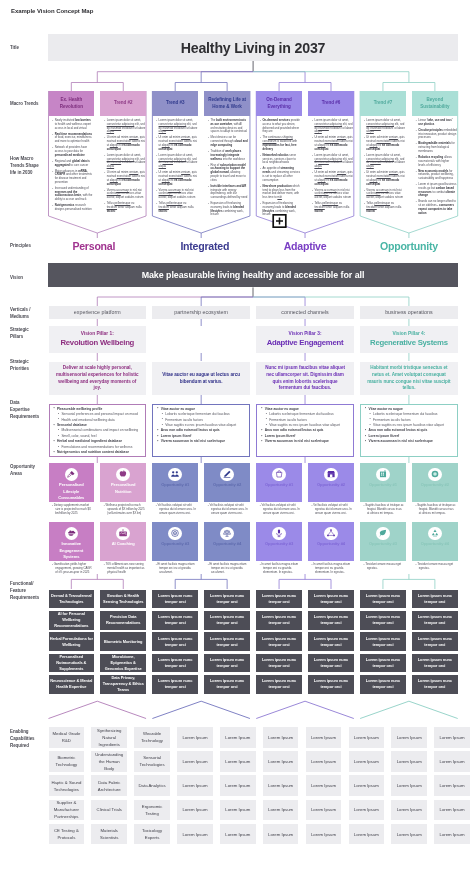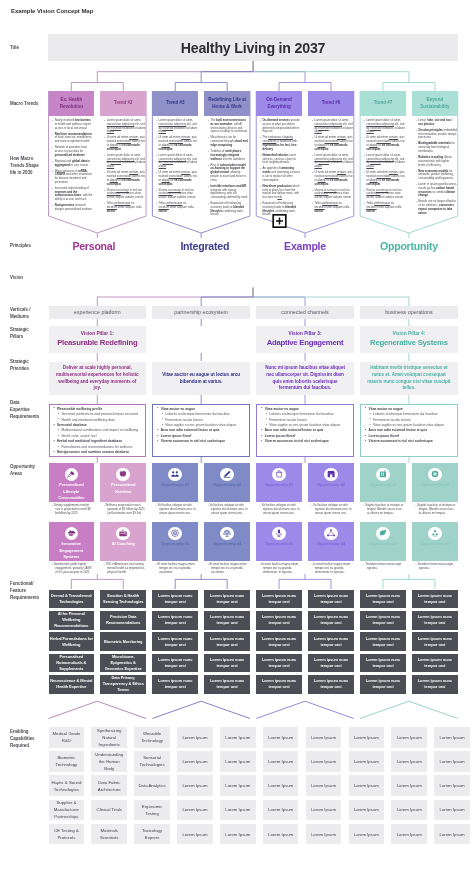--- a/index.html
+++ b/index.html
@@ -96,20 +96,23 @@
     <div class="abs rowlabel" style="top:275px">Vision</div>
     <div class="abs rowlabel" style="top:307px">Verticals / Mediums</div>
     <div class="abs rowlabel" style="top:327px">Strategic Pillars</div>
     <div class="abs rowlabel" style="top:359px">Strategic Priorities</div>
     <div class="abs rowlabel" style="top:400px">Data Expertise Requirements</div>
     <div class="abs rowlabel" style="top:464px">Opportunity Areas</div>
     <div class="abs rowlabel" style="top:581px">Functional/ Feature Requirements</div>
     <div class="abs rowlabel" style="top:729px">Enabling Capabilities Required</div>
     <div class="abs" id="titlebar">
       <span>Healthy Living in 2037</span>
+    </div>
+    <div class="abs" id="visionbar">
+      <span>Make pleasurable living healthy and accessible for all</span>
     </div>
     <svg width="474" height="884" style="position:absolute;left:0;top:0;pointer-events:none;">
       <path d="M48.5 91L48.5 216L97.2875 233L146.075 216L146.075 91" stroke="#b07cb7" stroke-width="0.8" fill="none"></path>
       <path d="M97.2875 233L97.2875 238" stroke="#b07cb7" stroke-width="0.8" fill="none"></path>
       <path d="M152.375 91L152.375 216L201.1625 233L249.95 216L249.95 91" stroke="#7274bd" stroke-width="0.8" fill="none"></path>
       <path d="M201.1625 233L201.1625 238" stroke="#7274bd" stroke-width="0.8" fill="none"></path>
       <path d="M256.25 91L256.25 216L305.0375 233L353.825 216L353.825 91" stroke="#8f7ad4" stroke-width="0.8" fill="none"></path>
       <path d="M305.0375 233L305.0375 238" stroke="#8f7ad4" stroke-width="0.8" fill="none"></path>
       <path d="M360.12499999999994 91L360.12499999999994 216L408.9124999999999 233L457.69999999999993 216L457.69999999999993 91" stroke="#8dcfc4" stroke-width="0.8" fill="none"></path>
       <path d="M408.9124999999999 233L408.9124999999999 238" stroke="#8dcfc4" stroke-width="0.8" fill="none"></path>
@@ -281,29 +284,29 @@
         <li><b>Circular principles</b> embedded into innovation, product design processes</li>
         <li><b>Biodegradable materials</b> for extracting from biological membranes</li>
         <li><b>Robotics recycling</b> allows raw materials with higher levels of efficiency</li>
         <li><b>New economic models</b> for networks, product wellbeing, sustainability and happiness</li>
         <li>Lorem et ipsum good business results go but <b>carbon based resources</b> to combat <b>climate change</b></li>
         <li>Brands can no longer afford to sit on sidelines - <b>consumers expect companies to take action</b></li>
       </ul>
     </div>
     <div class="abs principle" style="left:45px;width:97.57499999999999px;color:#a0338f">Personal</div>
     <div class="abs principle" style="left:156px;width:97.57499999999999px;color:#3b3b8f">Integrated</div>
-    <div class="abs principle" style="left:256.25px;width:97.57499999999999px;color:#7a3fc4">Example</div>
+    <div class="abs principle" style="left:256.25px;width:97.57499999999999px;color:#7a3fc4">Adaptive</div>
     <div class="abs principle" style="left:360.12499999999994px;width:97.57499999999999px;color:#49b5a5">Opportunity</div>
     <div class="abs vertical" style="left:48.5px;width:97.57499999999999px">experience platform</div>
     <div class="abs vertical" style="left:152.375px;width:97.57499999999999px">partnership ecosystem</div>
     <div class="abs vertical" style="left:256.25px;width:97.57499999999999px">connected channels</div>
     <div class="abs vertical" style="left:360.12499999999994px;width:97.57499999999999px">business operations</div>
     <div class="abs pillar" style="left:48.5px;width:97.57499999999999px;color:#8e2f80">
       <div class="num">Vision Pillar 1:</div>
-      <div class="nm">Pleasurable Redefining</div>
+      <div class="nm">Revolution Wellbeing</div>
     </div>
     <div class="abs pillar" style="left:256.25px;width:97.57499999999999px;color:#6b2fb5">
       <div class="num">Vision Pillar 3:</div>
       <div class="nm">Adaptive Engagement</div>
     </div>
     <div class="abs pillar" style="left:360.12499999999994px;width:97.57499999999999px;color:#49b0a1">
       <div class="num">Vision Pillar 4:</div>
       <div class="nm">Regenerative Systems</div>
     </div>
     <div class="abs priority" style="left:48.5px;width:97.57499999999999px;color:#8e2f80">Deliver at scale highly personal, multisensorial experiences for holistic wellbeing and everyday moments of joy.</div>

